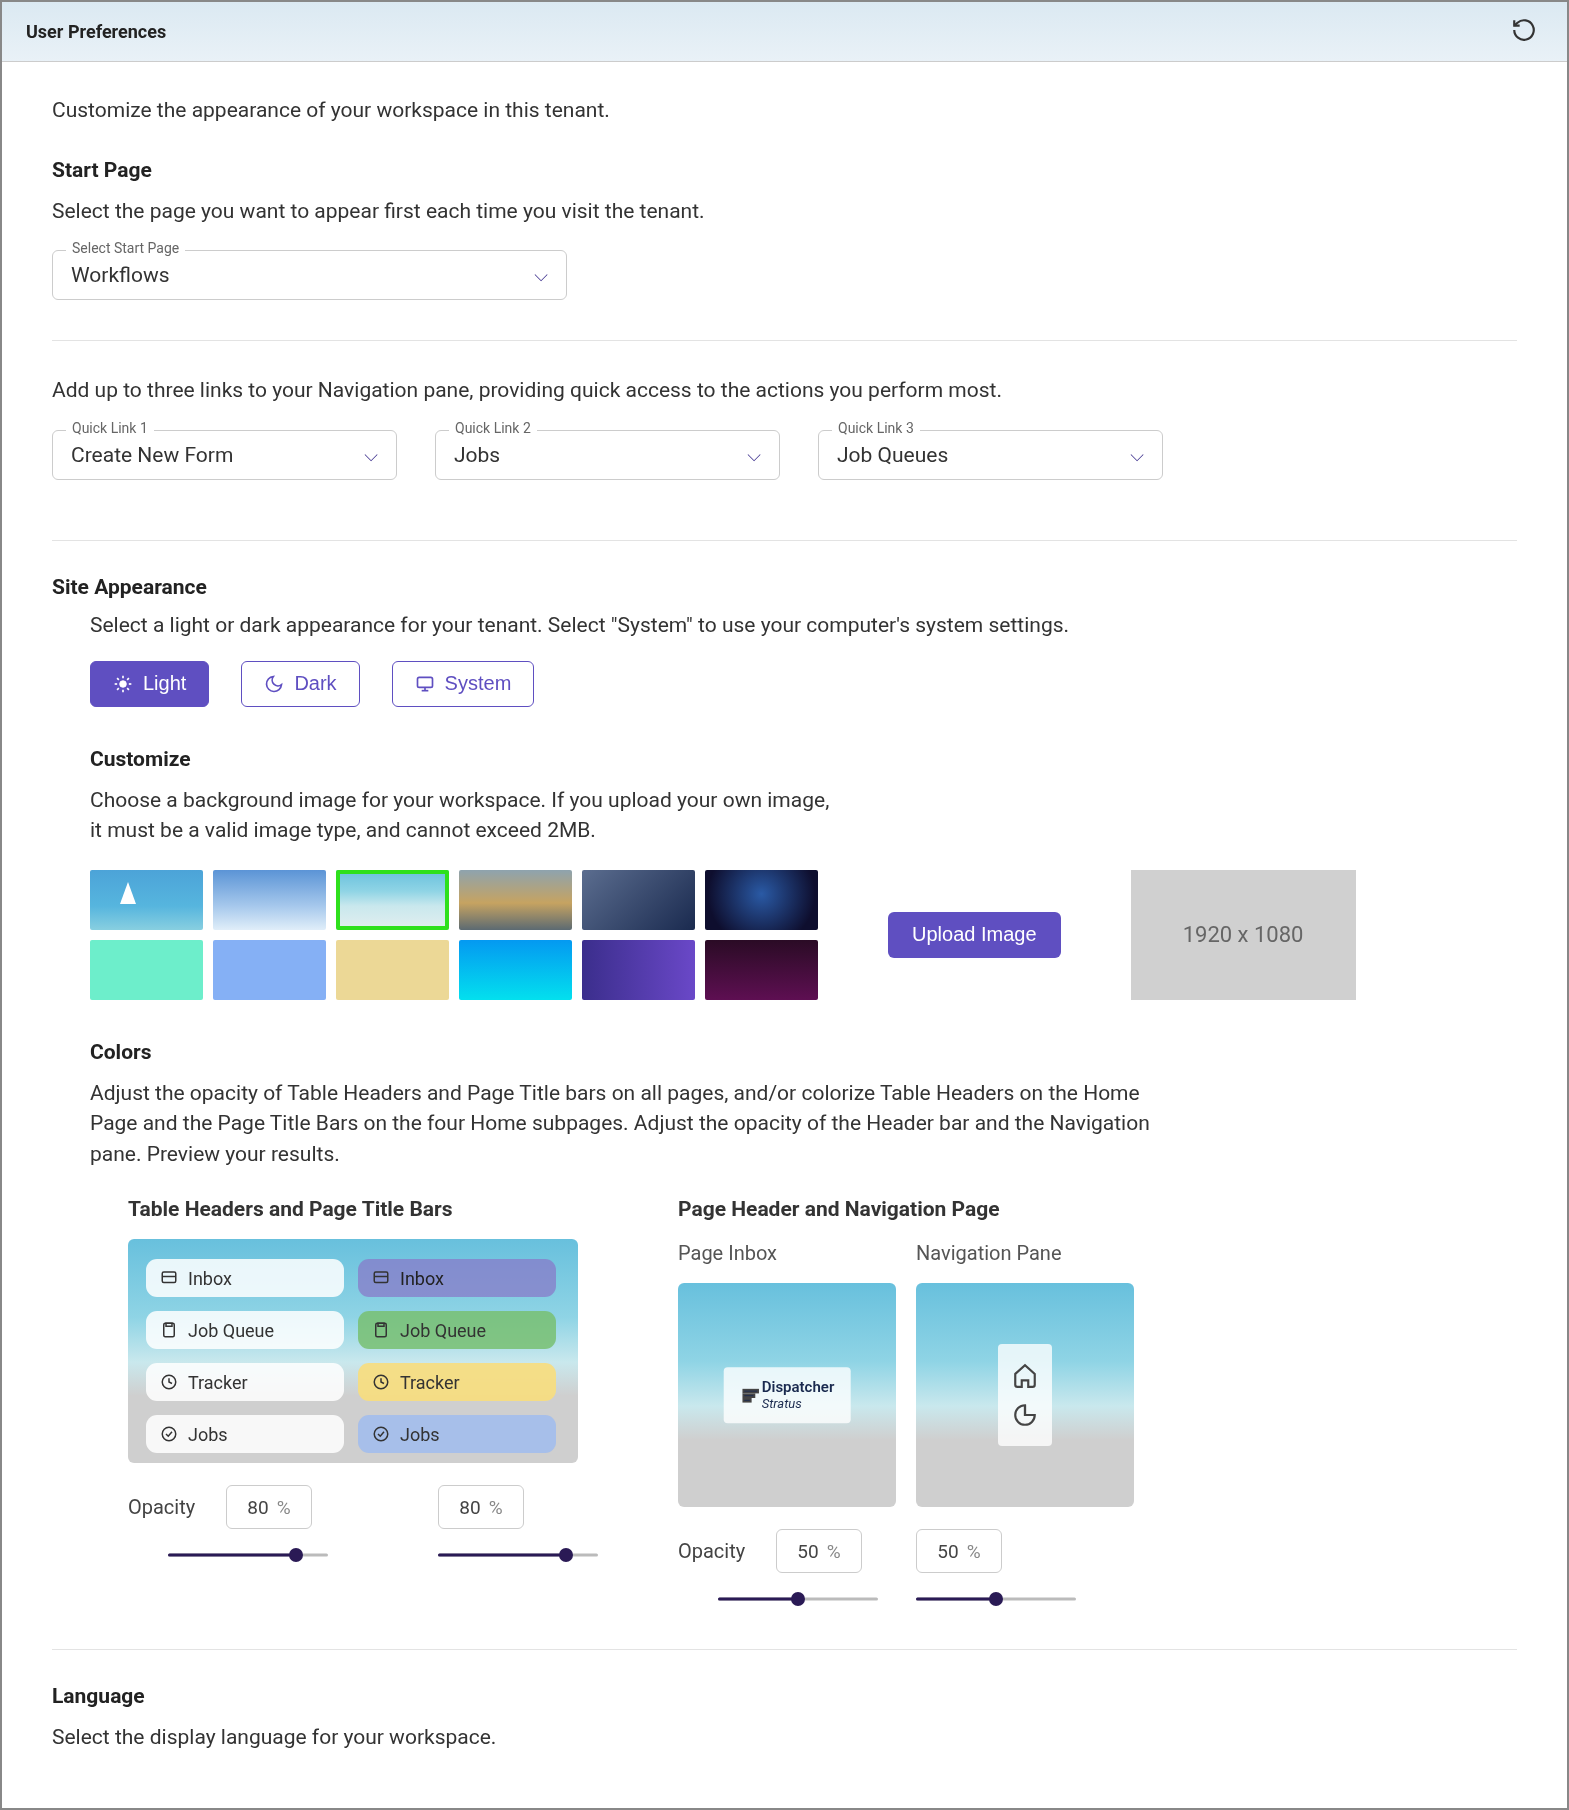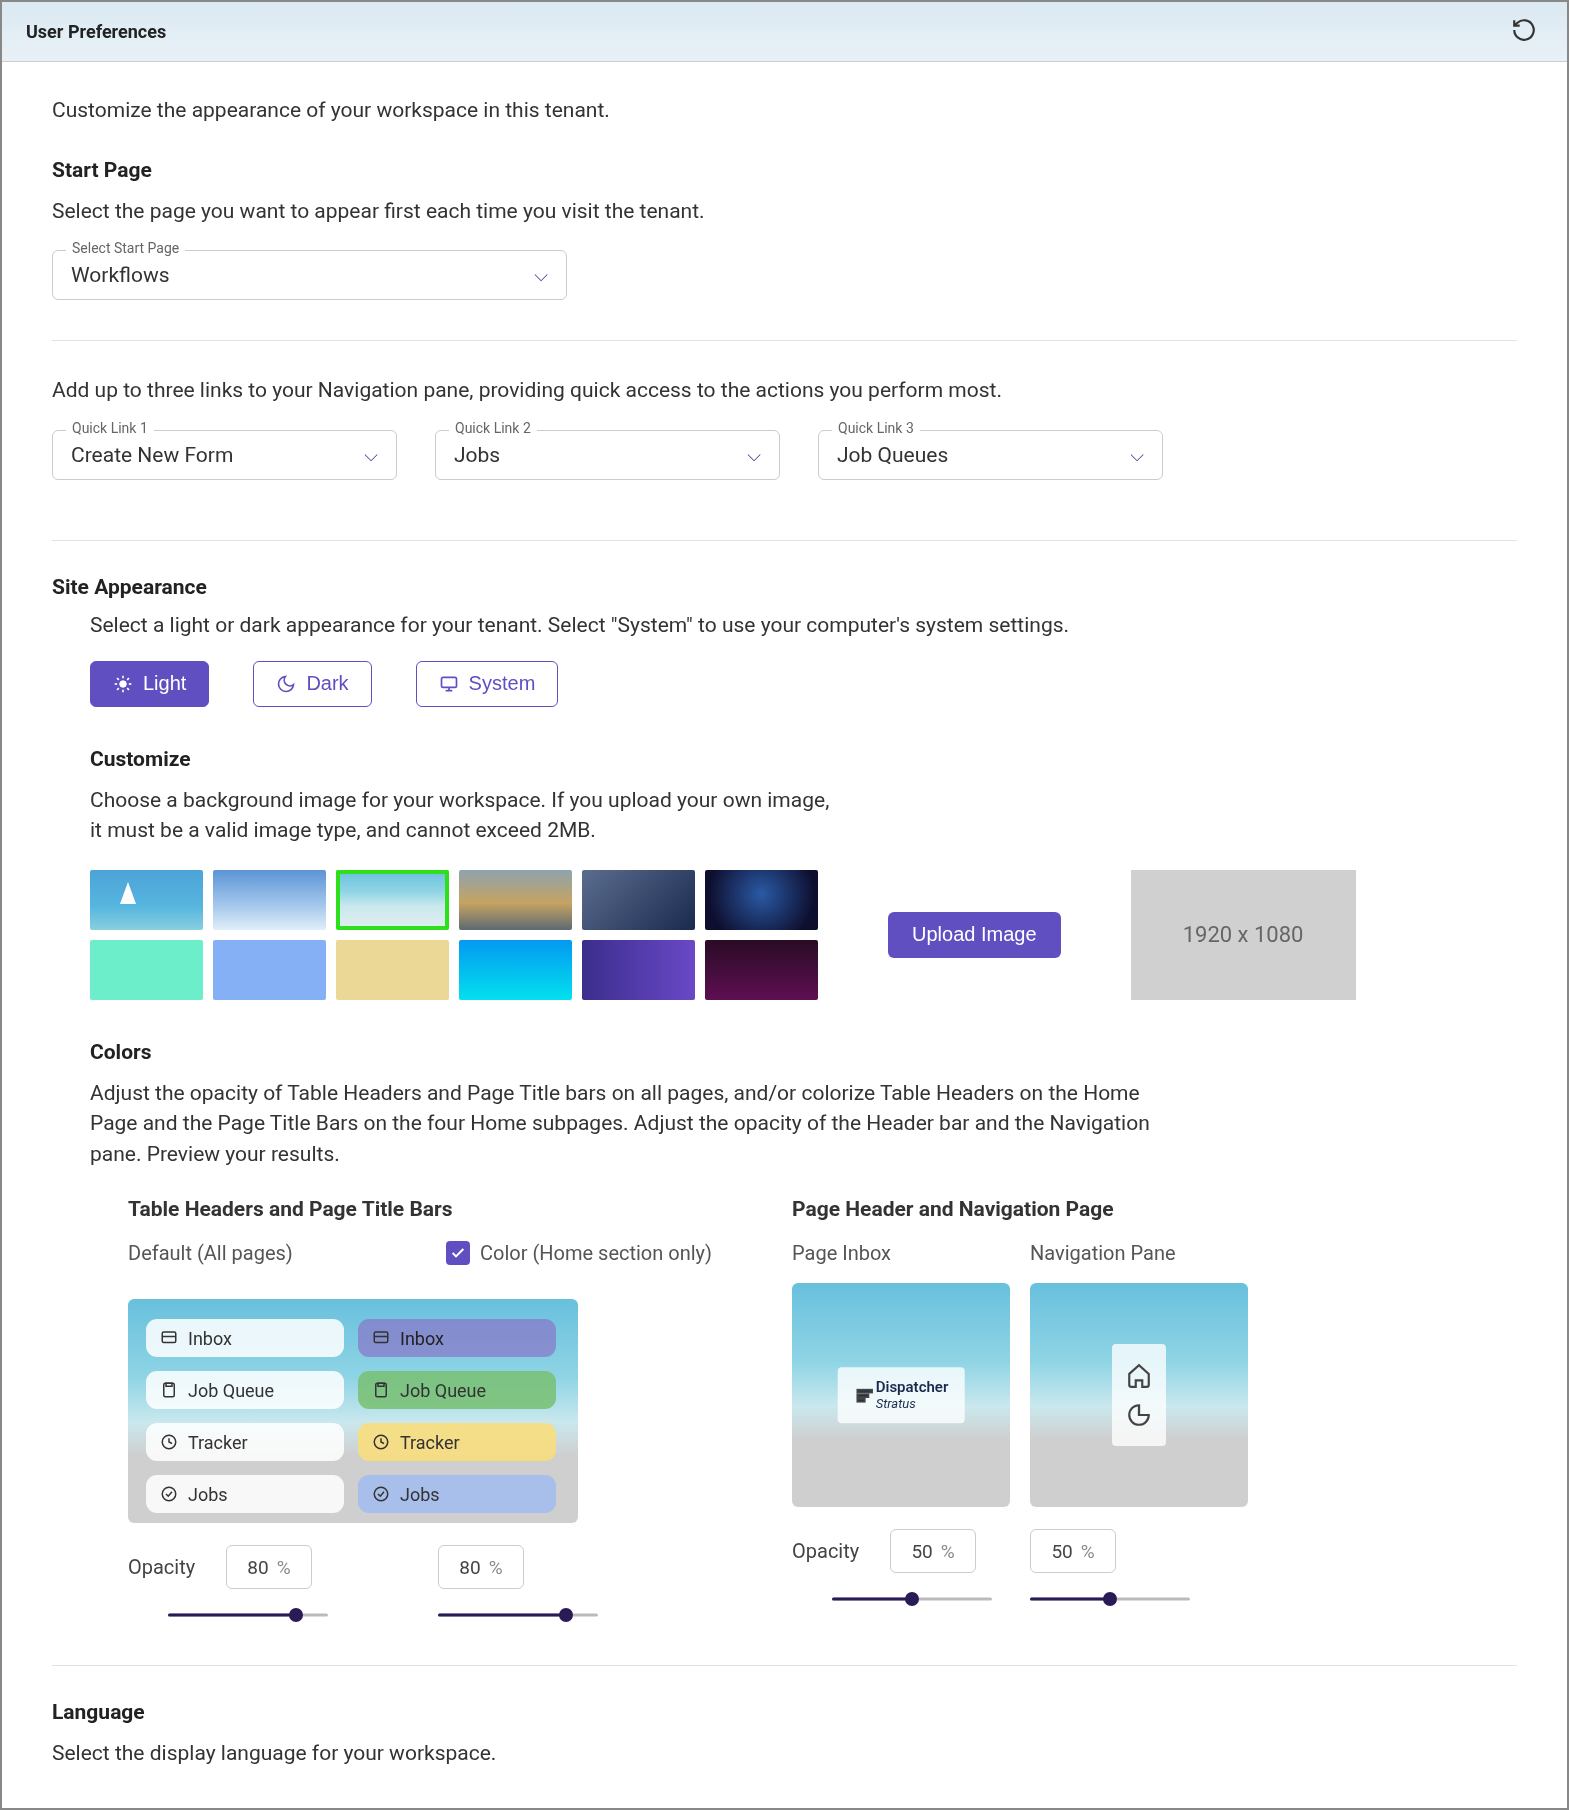--- a/index.html
+++ b/index.html
@@ -24,21 +24,21 @@
     padding: 0 18px; font-size: 21px; color: #333; background: #fff; cursor: pointer;
     justify-content: space-between;
   }
   .select-box.w515 { width: 515px; }
   .select-box.w345 { width: 345px; }
   .chev { color: #3b2e8c; font-size: 18px; margin-left: 12px; }
   .hr { border: none; border-top: 1px solid #e3e3e3; margin: 10px 0 34px 0; }
   .ql-row { display: flex; gap: 38px; margin-bottom: 30px; }
   .indent { margin-left: 38px; }
   .appearance-desc { font-size: 21px; color: #333; margin-bottom: 24px; }
-  .theme-row { display: flex; gap: 44px; margin-bottom: 40px; }
+  .theme-row { display: flex; gap: 32px; margin-bottom: 40px; }
   .theme-btn {
     border: 1px solid #5f4fc1; border-radius: 6px; height: 46px; padding: 0 22px;
     display: inline-flex; align-items: center; gap: 10px; font-size: 20px; font-weight: 500;
     background: #fff; color: #5f4fc1; cursor: pointer;
   }
   .theme-btn.active { background: #5f4fc1; color: #fff; }
   .theme-btn svg { width: 20px; height: 20px; }
   .theme-btn.active svg { stroke: #fff; fill: #fff; }
   .sub-h { font-size: 21px; font-weight: 700; color: #222; margin-bottom: 14px; }
   .bg-row { display: flex; align-items: center; gap: 70px; margin-bottom: 40px; }
@@ -237,31 +237,20 @@
 
       <div class="colors-row">
 
         <div class="col-group">
           <div class="col-title">Table Headers and Page Title Bars</div>
           <div class="col-group-inner">
             
             
           </div>
 
-          <div style="display:flex; gap:100px; margin-bottom:16px;">
-            <div class="sub-label" style="width:218px;">Default (All pages)</div>
-            <div class="sub-label">
-              <span class="cbx">
-                  <svg viewBox="0 0 24 24">
-                    <polyline points="4 12 9 17 20 6"></polyline>
-                  </svg>
-                </span>
-              <span>Color (Home section only)</span>
-            </div>
-          </div>
 
           <div class="preview-card wide">
             <div class="pc-items">
               <div class="pc-item">
                   <svg viewBox="0 0 24 24">
                     <rect x="3" y="4" width="18" height="14" rx="2"></rect>
                     <path d="M3 10h18"></path>
                   </svg>
                   <span>Inbox</span>
                 </div>

